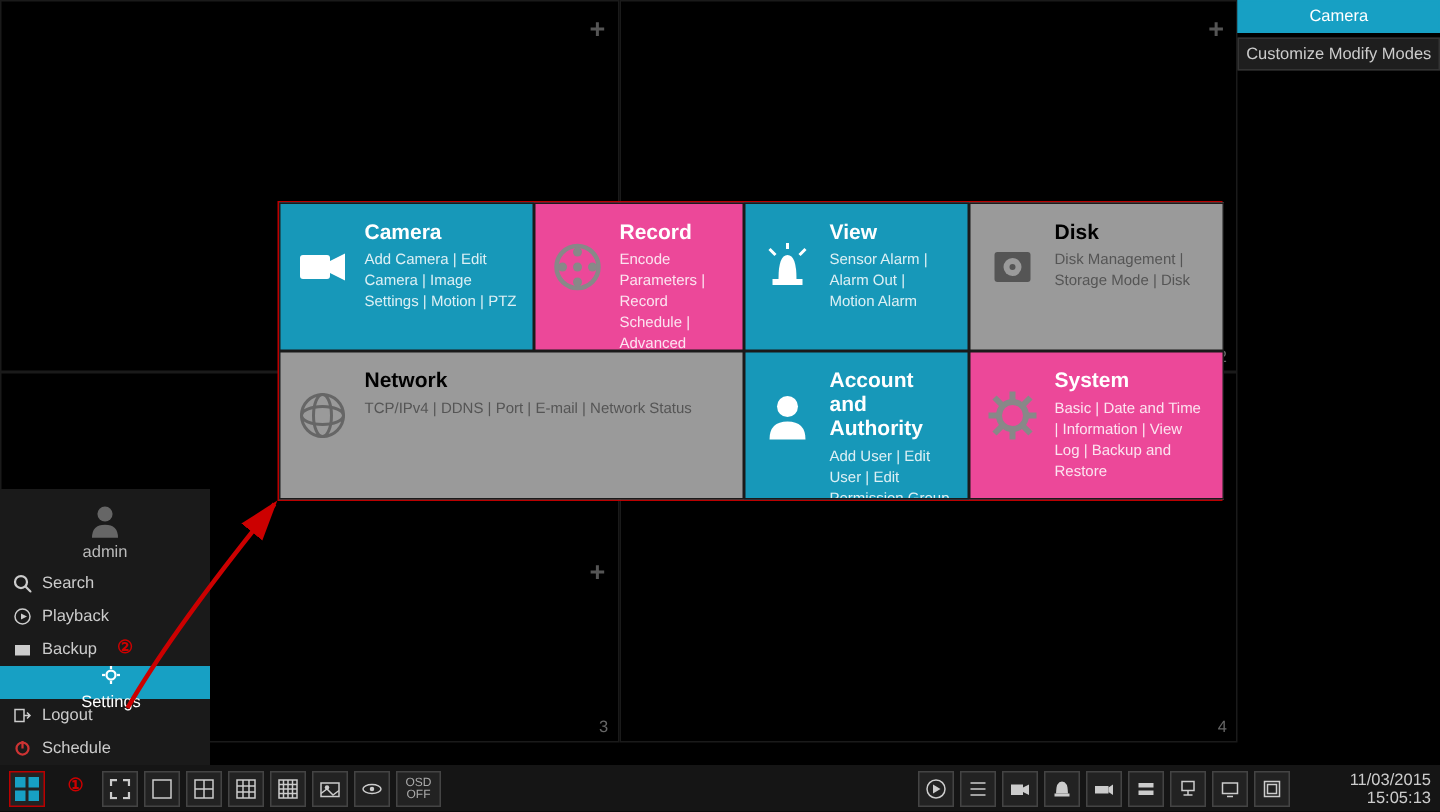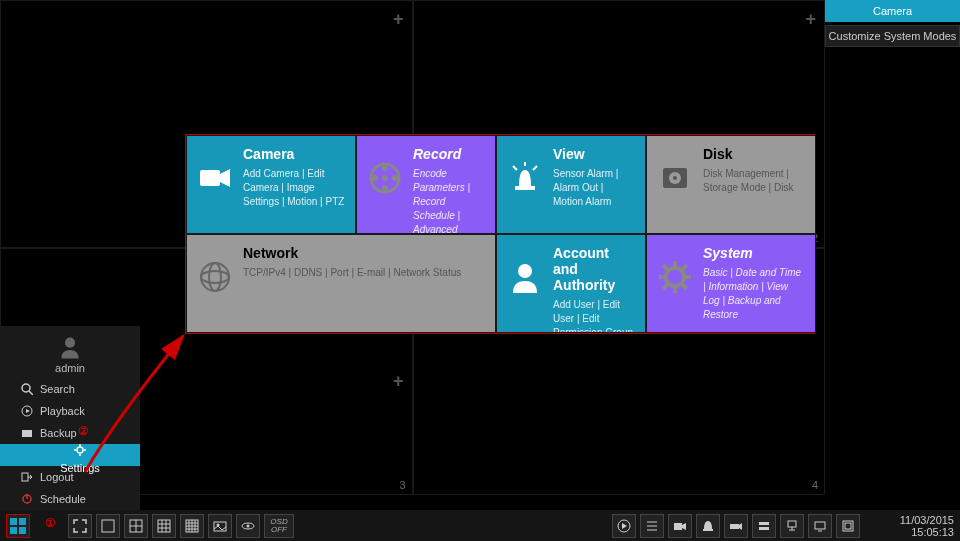--- a/index.html
+++ b/index.html
@@ -13,44 +13,44 @@
 
 
 .side { position:absolute; top:0; right:0; width:135px; }
 .side .btn { height:22px; margin-bottom:3px; background:#1e1e1e; border:1px solid #333; color:#ccc; font-size:11px; display:flex; align-items:center; justify-content:center; cursor:pointer; }
 .side .btn.active { background:#17a0c4; color:#fff; border-color:#17a0c4; }
 
 
 .panel { position:absolute; top:134px; left:185px; width:630px; height:200px; border:1px solid #b00; display:grid; grid-template-columns:170px 140px 150px 170px; grid-template-rows:1fr 1fr; }
 .tile { position:relative; padding:10px 10px 10px 56px; overflow:hidden; cursor:pointer; border:1px solid #1a1a1a; }
 .tile.teal { background:#1798b9; }
-.tile.dark { background:#8b5cf6;font-style:italic; }
+.tile.dark { background:#ec4899; }
 .tile.grey { background:#9a9a9a; }
 .tile .ticon { position:absolute; left:10px; top:24px; width:36px; height:36px; }
 .tile .title { font-size:14px; font-weight:bold; margin-bottom:5px; color:#fff; }
 .tile.grey .title { color:#000000; }
 .tile .sub { font-size:10px; line-height:14px; color:rgba(255,255,255,.85); }
 .tile.grey .sub { color:#555; }
 .tile.widel { grid-column:span 2; }
 
 
 .menu { position:absolute; left:0; bottom:31px; width:140px; background:#1a1a1a; }
 .menu .user { text-align:center; padding:8px 0 4px; }
 .menu .user svg { display:block; margin:0 auto; }
 .menu .user .uname { font-size:11px; color:#bbb; margin-top:2px; }
-.menu .mi { display:flex; align-items:center; height:22px; padding-left:20px; font-size:11px; color:#ccc; cursor:pointer; gap:6px; }
+.menu .mi { display:flex; align-items:center; height:22px; padding-left:8px; font-size:11px; color:#ccc; cursor:pointer; gap:6px; }
 .menu .mi.active { background:#17a0c4; color:#fff;flex-direction:column; }
 .menu .mi .mic { width:14px; height:14px; display:flex; align-items:center; justify-content:center; }
 
 
 .bar { position:absolute; bottom:0; left:0; width:960px; height:31px; background:#151515; display:flex; align-items:center; padding:0 6px; gap:4px; }
 .bar .tbtn { width:24px; height:24px; border:1px solid #444; background:#222; display:flex; align-items:center; justify-content:center; color:#aaa; cursor:pointer; font-size:10px; }
 .bar .tbtn.first { border:1px solid #b00; }
 .bar .spacer { flex:1; }
-.bar .tbtn.osd { width:30px; font-size:8px; line-height:8px; text-align:center;font-style:italic; }
+.bar .tbtn.osd { width:30px; font-size:8px; line-height:8px; text-align:center; }
 .bar .clock { color:#ccc; font-size:11px; text-align:right; line-height:12px; width:90px; }
 
 
 .arrow { position:absolute; left:65px; top:330px; width:130px; height:145px; pointer-events:none; }
 .ann { position:absolute; color:#c00; font-size:12px; font-weight:bold; }
 
 
 </style>
 </head>
 <body>
@@ -67,21 +67,21 @@
     <span class="add" style="top:50%;">+</span>
     <span class="num">3</span>
   </div>
   <div class="cell">
     <span class="num">4</span>
   </div>
 </div>
 
 <div class="side">
   <div class="btn active">Camera</div>
-  <div class="btn">Customize System Modes</div>
+  <div class="btn">Customize Modify Modes</div>
 </div>
 
 <div class="panel">
   <div class="tile teal">
     <div class="ticon">
       <svg viewBox="0 0 36 36">
           <rect x="3" y="10" width="20" height="16" rx="2" fill="#fff"></rect>
           <path d="M23 14 L33 9 L33 27 L23 22 Z" fill="#fff"></path>
         </svg>
     </div>

